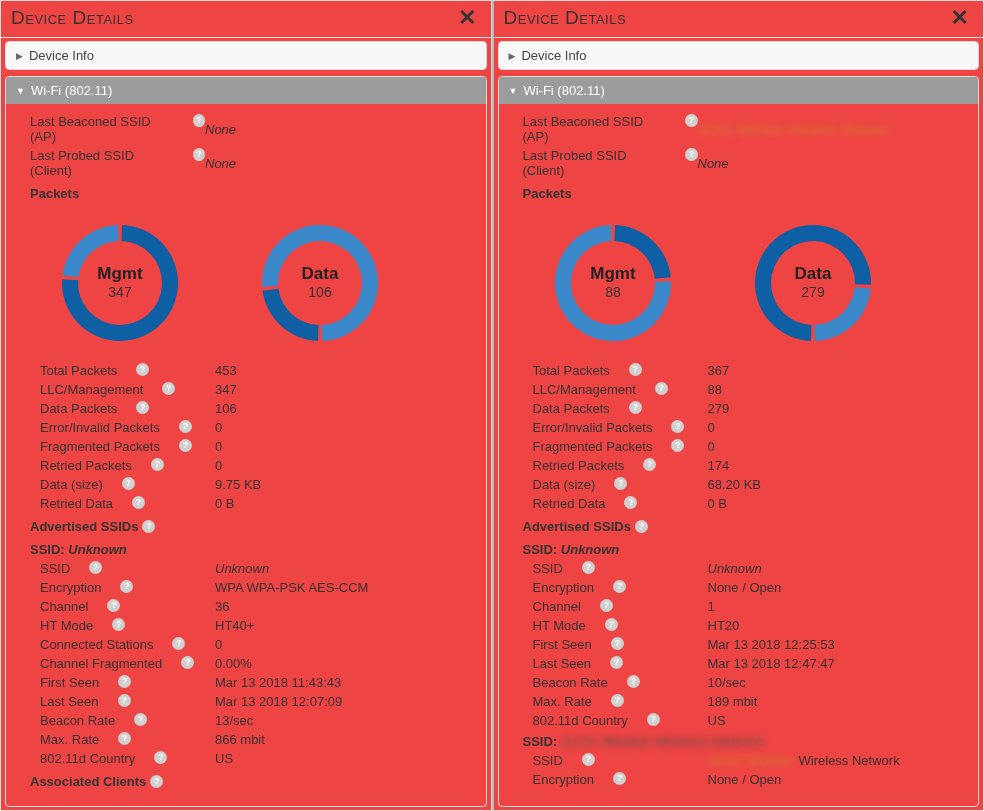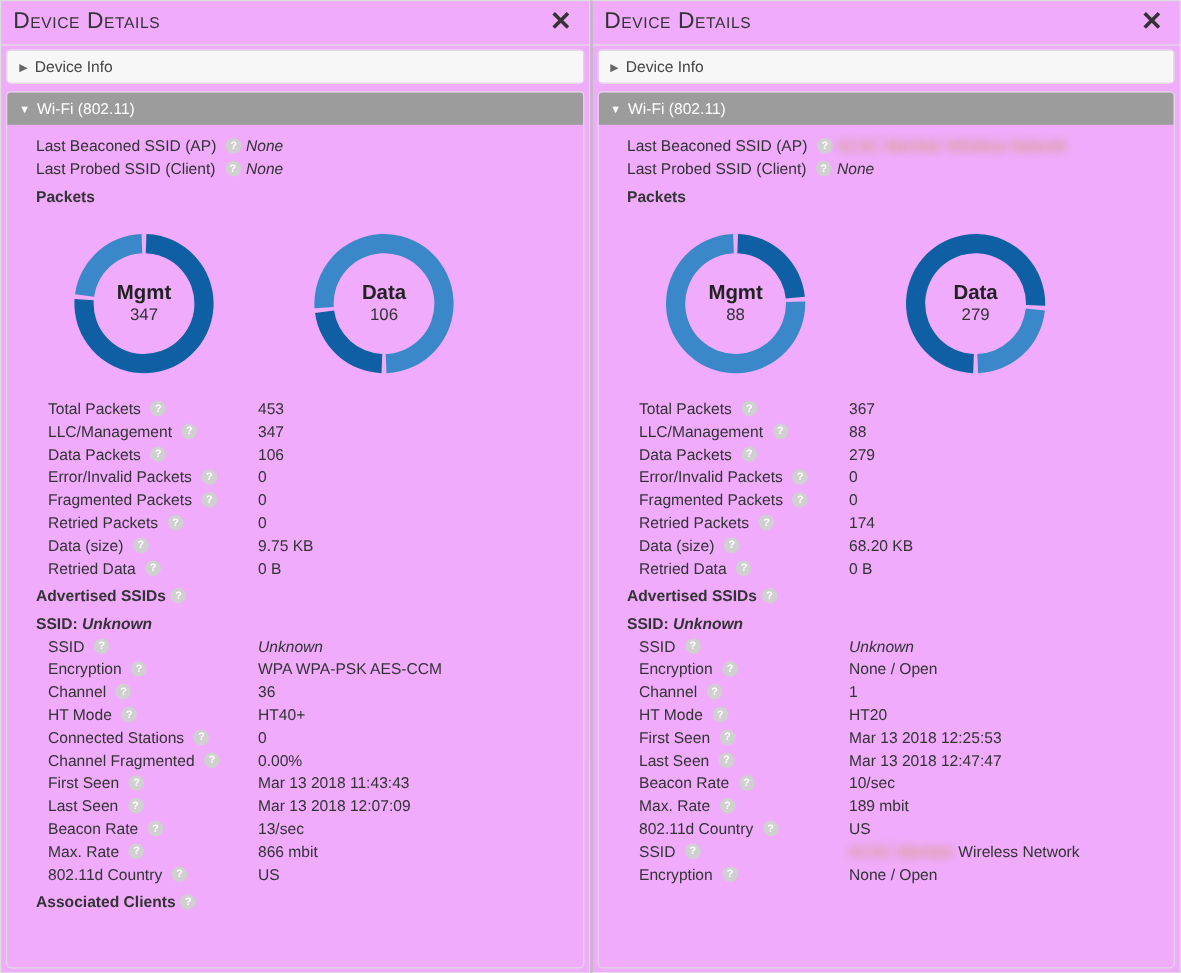--- a/index.html
+++ b/index.html
@@ -14,21 +14,21 @@
     display: flex;
     overflow: hidden;
   }
   .panel {
     flex: 1;
     border: 1px solid #ddd;
     display: flex;
     flex-direction: column;
     min-width: 0;
     position: relative;
-    background: #f0abfc;
+    background: #ef4444;
   }
   .panel + .panel { border-left: 2px solid #bbb; }
   .panel-header {
     display: flex;
     align-items: center;
     justify-content: space-between;
     padding: 6px 10px 8px 10px;
     border-bottom: 1px solid #e0e0e0;
   }
   .panel-title {
@@ -81,22 +81,22 @@
   .kv-row {
     display: flex;
     align-items: center;
     padding: 2px 0;
     min-height: 19px;
   }
   .kv-label {
     width: 175px;
     color: #333;
     display: flex;
-    align-items: center;
-    gap: 8px;
+    align-items: flex-start;
+    gap: 19px;
   }
   .kv-value { color: #333; }
   .italic { font-style: italic; }
   .help {
     display: inline-block;
     width: 13px;
     height: 13px;
     border-radius: 50%;
     background: #d0d0d0;
     color: #fff;
@@ -527,20 +527,21 @@
             <span class="kv-value">189 mbit</span>
           </div>
           <div class="kv-row">
             <span class="kv-label">
               <span>802.11d Country</span> 
               <span class="help">?</span>
             </span>
             <span class="kv-value">US</span>
           </div>
         </div>
+        <div class="subheading"><span>SSID: </span><span class="blur-dark italic-part">ACAC Member Wireless Network</span></div>
         <div class="indent">
           <div class="kv-row">
             <span class="kv-label">
               <span>SSID</span> 
               <span class="help">?</span>
             </span>
             <span class="kv-value"><span class="blur">ACAC Member</span> Wireless Network</span>
           </div>
           <div class="kv-row">
             <span class="kv-label">

